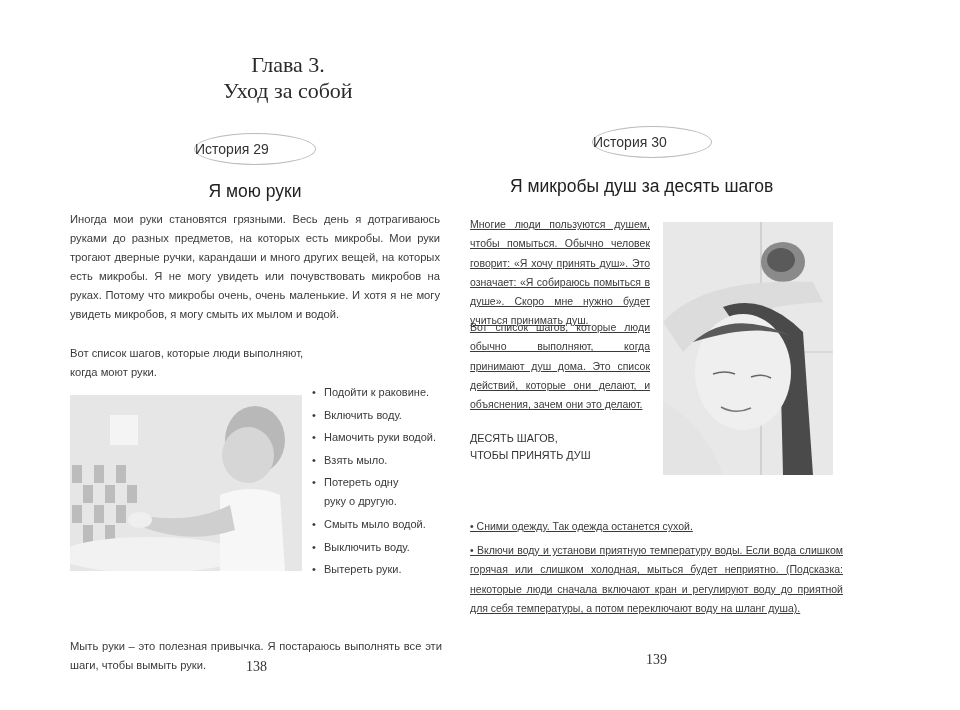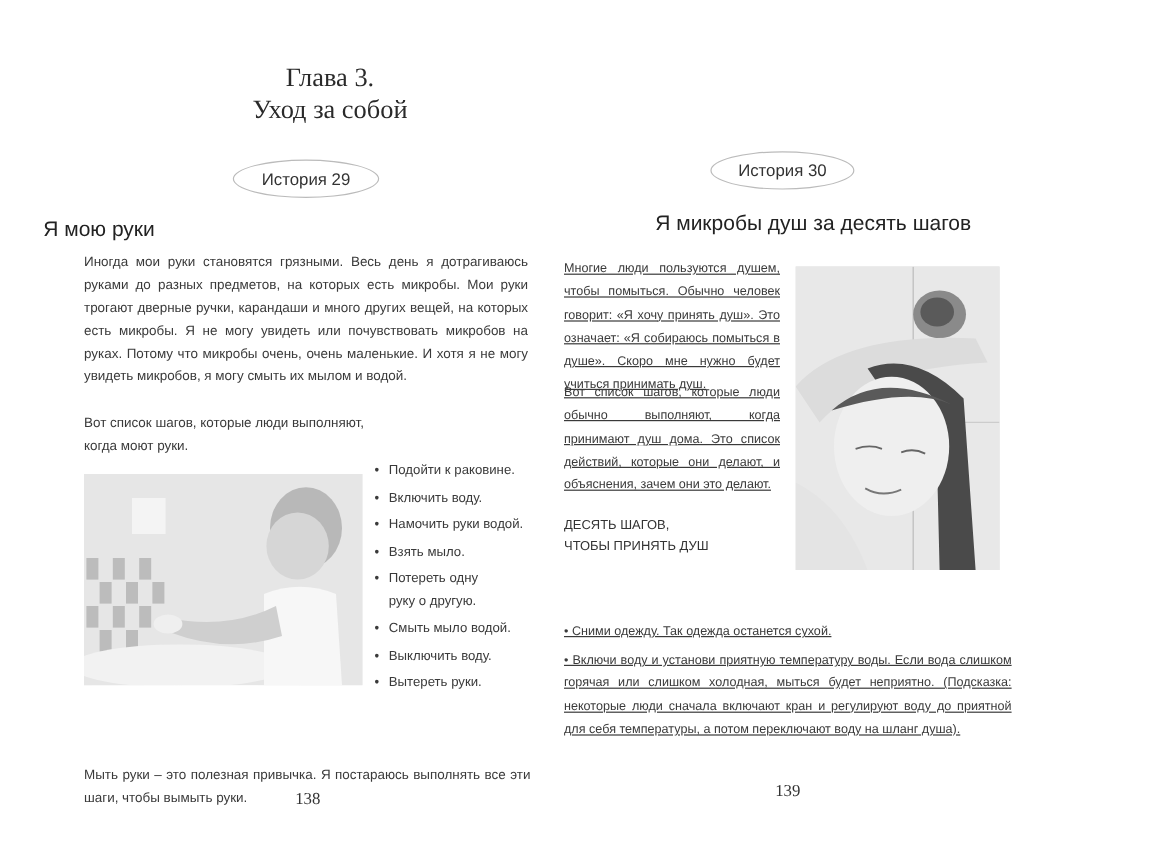--- a/index.html
+++ b/index.html
@@ -1,22 +1,22 @@
 <!DOCTYPE html>
 <html><head>
 <meta charset="utf-8">
 <style>
   html, body { margin:0; padding:0; }
   body { width:960px; height:710px; background:#ffffff; position:relative; overflow:hidden; color:#333; font-family:"Liberation Sans", sans-serif; }
   .page { position:absolute; top:0; height:710px; }
   .page-left { left:0; width:480px; }
   .page-right { left:480px; width:480px; }
-  .chapter { position:absolute; left:0; width:510px; text-align:center; font-family:"Liberation Serif", serif; font-size:22px; line-height:26px; color:#2a2a2a; top:52px;padding-left:20px; }
-  .oval { position:absolute; border:1px solid #bbb; border-radius:50%; text-align:center; font-size:14px; color:#333; }
-  .story-title { position:absolute; font-size:17.5px; color:#222; text-align:left;padding-left:36px; }
+  .chapter { position:absolute; left:13px; width:510px; text-align:center; font-family:"Liberation Serif", serif; font-size:22px; line-height:26px; color:#2a2a2a; top:52px;padding-left:20px; }
+  .oval { position:absolute; border:1px solid #bbb; border-radius:50%; font-size:14px; color:#333; }
+  .story-title { position:absolute; font-size:17.5px; color:#222; text-align:center; }
   .para { position:absolute; font-size:11.2px; line-height:19px; color:#3a3a3a; text-align:justify; }
   .para-sm { position:absolute; font-size:10.5px; line-height:19.3px; color:#3a3a3a; text-align:justify;text-decoration:underline; }
   .bullets { position:absolute; margin:0; padding:0; list-style:none; font-size:11px; line-height:22.5px; color:#3a3a3a; }
   .bullets li { position:relative; padding-left:12px; }
   .bullets li::before { content:"•"; position:absolute; left:0; }
   .photo { position:absolute; overflow:hidden; }
   .pagenum { position:absolute; font-family:"Liberation Serif", serif; font-size:14px; color:#333; }
   .heading-caps { position:absolute; font-size:10.8px; line-height:17px; color:#333; text-transform:uppercase; }
 </style>
 </head>

